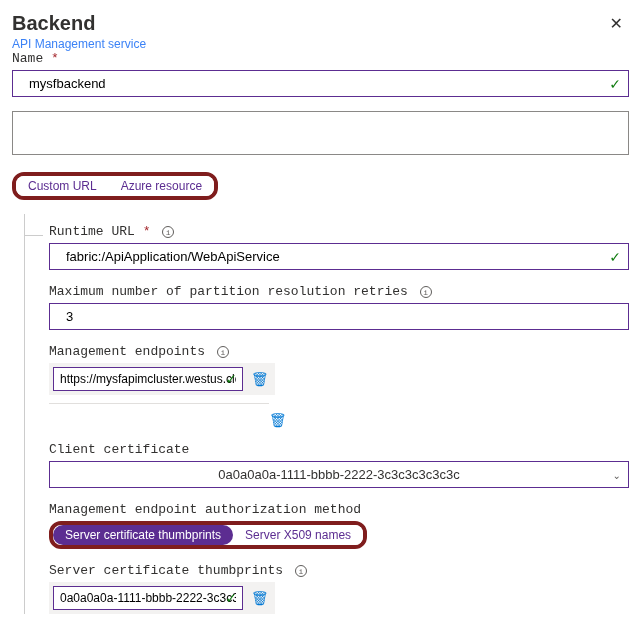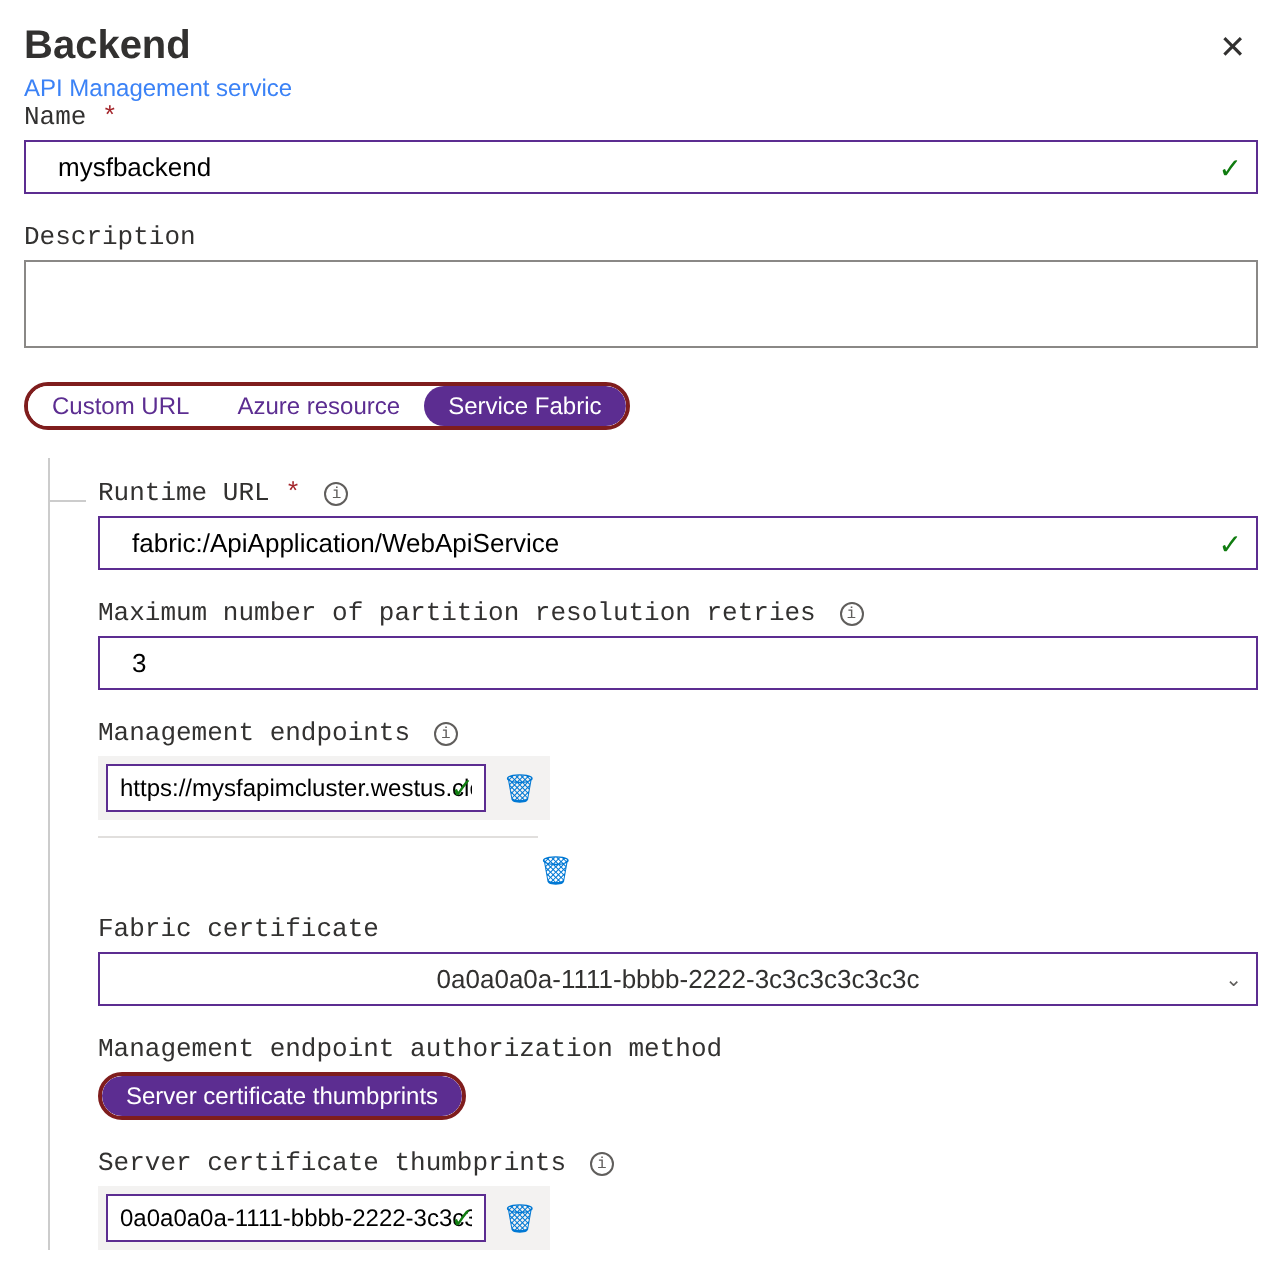--- a/index.html
+++ b/index.html
@@ -10,21 +10,21 @@
   .close-btn { font-size: 16px; cursor: pointer; color: #323130; padding: 2px 6px; }
   .field { margin-bottom: 14px; }
   .field-label { display: block; font-size: 13px; margin-bottom: 4px; font-family: Liberation Mono, monospace; }
   .req::after { content: " *"; color: #a4262c; }
   .info-icon { display: inline-block; width: 12px; height: 12px; border: 1px solid #605e5c; border-radius: 50%; font-size: 8px; line-height: 11px; text-align: center; color: #605e5c; margin-left: 4px; vertical-align: middle; }
   .text-input { width: 100%; padding: 5px 16px; border: 1px solid #5c2d91; background: #fff; font-size: 13px; outline: none; position: relative; }
   .text-input.valid { border-color: #5c2d91; }
   .input-wrap { position: relative; }
   .check { position: absolute; right: 8px; top: 50%; transform: translateY(-50%); color: #107c10; font-size: 14px; }
   .textarea { width: 100%; height: 44px; border: 1px solid #8a8886; padding: 5px 8px; font-family: inherit; font-size: 13px; resize: none; outline: none; }
-  .pill-group { display: flex; gap: 0; border: 2px solid #7f1d1d; border-radius: 12px; width: fit-content; overflow: hidden; }
+  .pill-group { display: flex; gap: 0; border: 4px solid #7f1d1d; border-radius: 12px; width: fit-content; overflow: hidden; }
   .pill { padding: 3px 12px; font-size: 12px; color: #5c2d91; cursor: pointer; background: #fff; }
   .pill.active { background: #5c2d91; color: #fff; border-radius: 12px; }
   .tree-branch { margin-left: 12px; padding-left: 24px; border-left: 1px solid #ccc; padding-top: 10px; position: relative; }
   .tree-branch::before { content: ""; position: absolute; left: 0; bottom: calc(100% - 22px); width: 18px; height: 1px; background: #ccc; }
   .subsection { margin-bottom: 14px; }
   .small-input { width: 190px; padding: 4px 6px; border: 1px solid #5c2d91; font-size: 12px; position: relative; }
   .row-pad { background: #f3f2f1; padding: 4px; display: inline-flex; align-items: center; gap: 6px; }
   .trash { color: #0078d4; cursor: pointer; font-size: 14px; padding: 2px; }
   .select { width: 100%; padding: 5px 8px; border: 1px solid #5c2d91; background: #fff; font-size: 13px; appearance: none; position: relative; }
   .select-wrap { position: relative; text-align: center; }
@@ -44,29 +44,27 @@
 
 <div class="field">
   <label class="field-label req">Name</label>
   <div class="input-wrap">
     <input class="text-input valid" value="mysfbackend" style="">
     <span class="check">✓</span>
   </div>
 </div>
 
 <div class="field">
-  <label class="field-label">Description</label>
   <textarea class="textarea" style=""></textarea>
 </div>
 
 <div class="field">
   <div class="pill-group">
     <div class="pill">Custom URL</div>
     <div class="pill">Azure resource</div>
-    <div class="pill active">Service Fabric</div>
   </div>
 </div>
 
 <div class="tree-branch">
 
   <div class="subsection">
     <label class="field-label">
       <span class="req">Runtime URL</span>
       <span class="info-icon">i</span>
     </label>
@@ -96,31 +94,32 @@
         <input class="small-input" value="https://mysfapimcluster.westus.cloud..." style="">
         <span class="check" style="right:6px;">✓</span>
       </div>
       <span class="trash">🗑</span>
     </div>
     <hr class="ep-divider">
     <span class="trash" style="margin-left:218px;">🗑</span>
   </div>
 
   <div class="subsection">
-    <label class="field-label">Fabric certificate</label>
+    <label class="field-label">Client certificate</label>
     <div class="select-wrap">
       <div class="select">0a0a0a0a-1111-bbbb-2222-3c3c3c3c3c3c</div>
       <span class="chev">⌄</span>
     </div>
   </div>
 
   <div class="subsection">
     <label class="field-label">Management endpoint authorization method</label>
     <div class="pill-group">
       <div class="pill active">Server certificate thumbprints</div>
+      <div class="pill">Server X509 names</div>
     </div>
   </div>
 
   <div class="subsection">
     <label class="field-label">
       <span>Server certificate thumbprints</span>
       <span class="info-icon">i</span>
     </label>
     <div class="row-pad">
       <div class="input-wrap" style="display:inline-block;">

